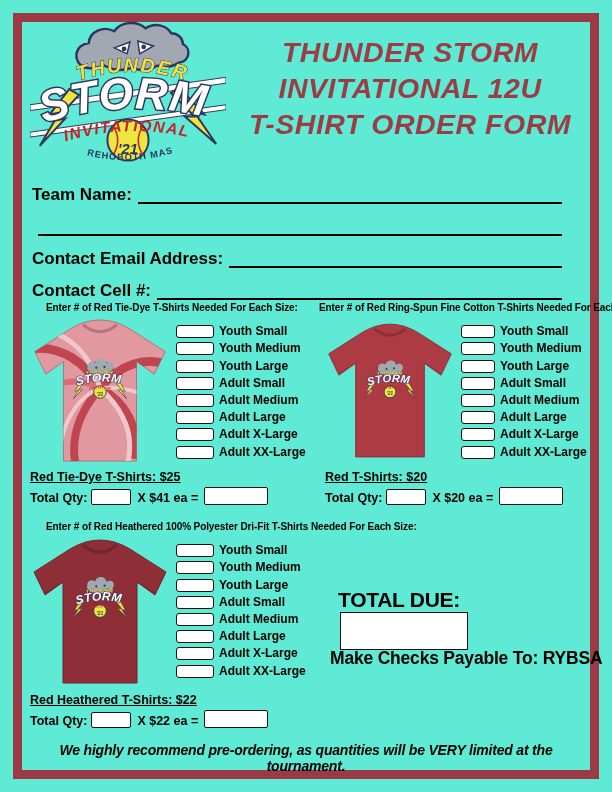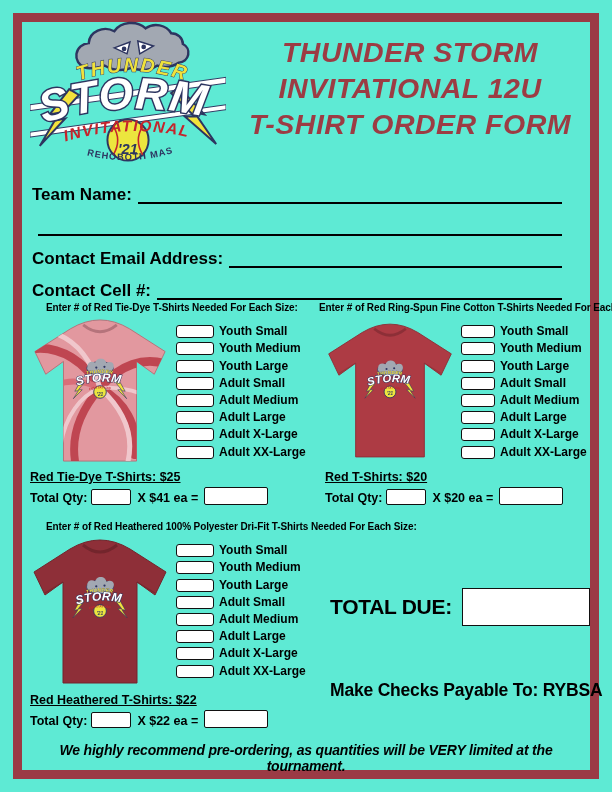--- a/index.html
+++ b/index.html
@@ -35,25 +35,25 @@
   .sec-ringspun .qty-box{width:34px;}
   .size-lbl{font-size:12px;font-weight:700;margin-left:5px;white-space:nowrap;}
   .price-lbl{font-size:12.5px;font-weight:700;margin-top:5px;text-decoration:underline;}
   .total-line{display:flex;align-items:flex-end;margin-top:3px;font-size:12.5px;font-weight:700;}
   .tq-box{width:40px;height:16px;border:1.6px solid #111;border-radius:2px;margin:0 6px 0 4px;
           font-size:11px;font-family:"Liberation Sans",sans-serif;}
   .res-box{width:64px;height:18px;border:1.6px solid #111;border-radius:2px;margin-left:6px;
            font-size:11px;font-family:"Liberation Sans",sans-serif;}
 
   
-  .total-due{position:absolute;left:330px;top:588px;display:flex;align-items:center;}
+  .total-due{position:absolute;left:330px;top:588px;display:flex;align-items:center;flex-direction:column;}
   .total-due .lbl{font-size:21px;font-weight:900;letter-spacing:-.3px;}
   .total-due .big-box{width:128px;height:38px;border:1.6px solid #111;margin-left:10px;
                       font-size:16px;font-family:"Liberation Sans",sans-serif;}
-  .checks{position:absolute;left:330px;top:680px;font-size:17.5px;font-weight:900;letter-spacing:-.2px;}
+  .checks{position:absolute;left:330px;top:648px;font-size:17.5px;font-weight:900;letter-spacing:-.2px;}
 
   
   .footer-note{position:absolute;left:28px;right:28px;top:742px;text-align:center;
                font-size:14px;font-weight:700;font-style:italic;letter-spacing:-.2px;}
 
   input{outline:none;}
 </style>
 </head>
 <body>
 

